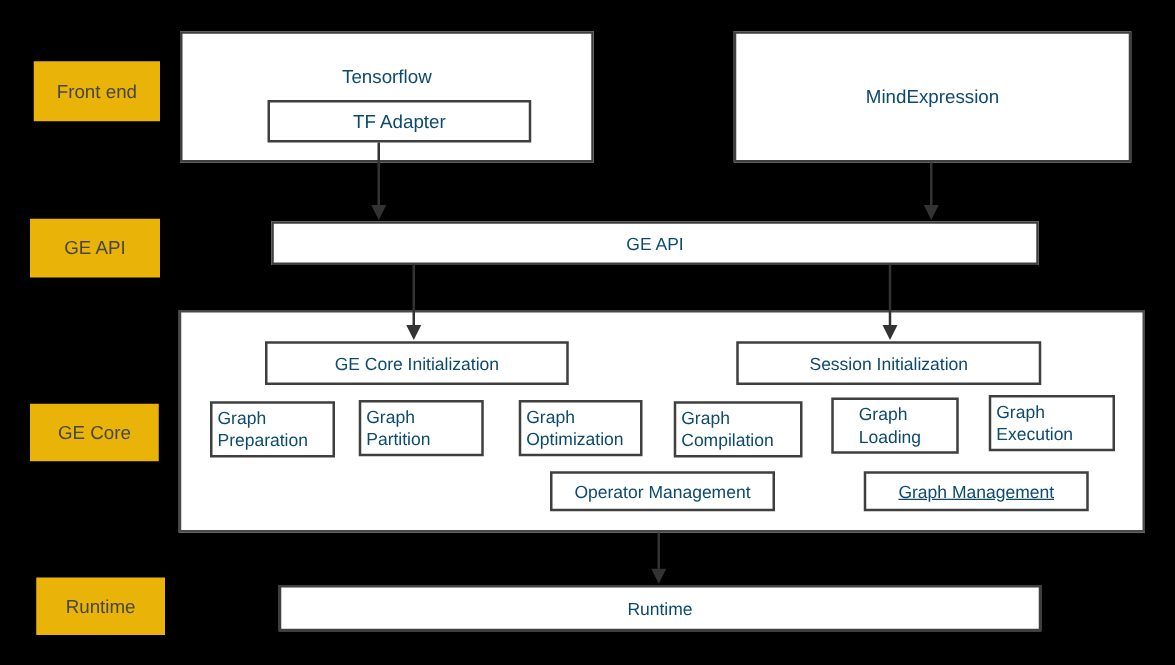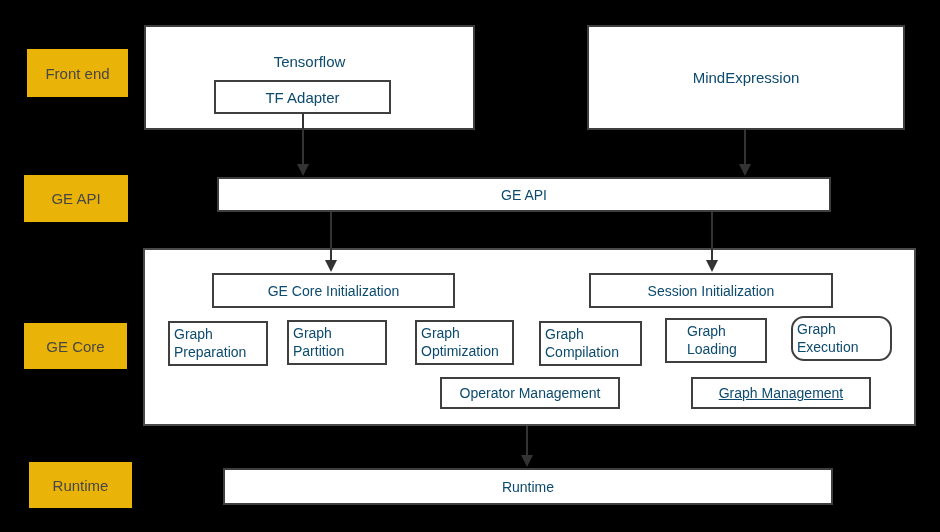--- a/index.html
+++ b/index.html
@@ -91,21 +91,21 @@
   <div class="side-label" style="left:24px; top:323px; width:103px; height:46px;">
     <span>GE Core</span>
   </div>
   <div class="side-label" style="left:29px; top:462px; width:103px; height:46px;">
     <span>Runtime</span>
   </div>
 
   <div class="box title-top" style="left:144px; top:25px; width:331px; height:105px;">
     <span class="box-title">Tensorflow</span>
   </div>
-  <div class="box" style="left:214px; top:80px; width:177px; height:34px;">
+  <div class="box" style="left:214px; top:80px; width:211px; height:34px;">
     <span>TF Adapter</span>
   </div>
 
   <div class="box" style="left:587px; top:25px; width:318px; height:105px;">
     <span>MindExpression</span>
   </div>
 
   <div class="box" style="left:217px; top:177px; width:614px; height:35px; font-size:14px;">
     <span>GE API</span>
   </div>
@@ -127,21 +127,21 @@
   </div>
   <div class="box module" style="left:415px; top:320px; width:99px; height:45px;">
     <span>Graph Optimization</span>
   </div>
   <div class="box module" style="left:539px; top:321px; width:103px; height:45px;">
     <span>Graph Compilation</span>
   </div>
   <div class="box module" style="left:665px; top:318px; width:102px; height:45px;padding-left:20px;">
     <span>Graph Loading</span>
   </div>
-  <div class="box module" style="left:791px; top:316px; width:101px; height:45px;border-radius:13px;">
+  <div class="box module" style="left:791px; top:316px; width:101px; height:45px;">
     <span>Graph Execution</span>
   </div>
 
   <div class="box mgmt" style="left:440px; top:377px; width:180px; height:32px;">
     <span>Operator Management</span>
   </div>
   <div class="box mgmt" style="left:691px; top:377px; width:180px; height:32px;text-decoration:underline;">
     <span>Graph Management</span>
   </div>
 

